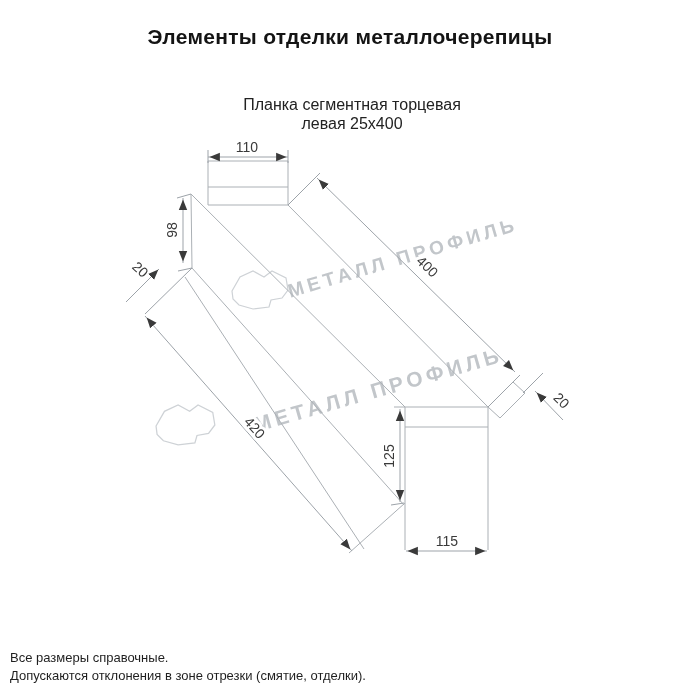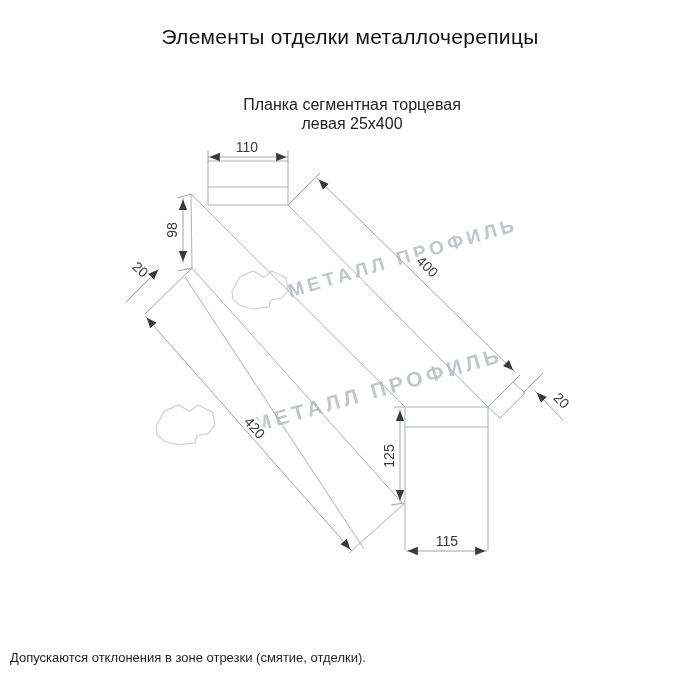--- a/index.html
+++ b/index.html
@@ -2,21 +2,21 @@
 <html><head>
 <meta charset="utf-8">
 <style>
   html,body{margin:0;padding:0;}
   body{
     width:700px;height:700px;position:relative;background:#ffffff;
     font-family:"Liberation Sans","DejaVu Sans",sans-serif;overflow:hidden;
   }
   .page-title{
     position:absolute;top:25px;left:0;width:700px;text-align:center;
-    font-size:21px;font-weight:normal;color:#141414;letter-spacing:0.3px;
+    font-size:21px;font-weight:bold;color:#141414;letter-spacing:0.3px;
   }
   .subtitle{
     position:absolute;top:95px;left:0;width:704px;text-align:center;
     font-size:16px;color:#222;line-height:19px;
   }
   .footer{
     position:absolute;left:10px;top:649px;font-size:13px;color:#1f1f1f;line-height:18px;
   }
   svg.drawing{position:absolute;left:0;top:0;}
   .dwg{stroke:#abb0b5;stroke-width:1;fill:none;}
@@ -159,14 +159,15 @@
 
   <g>
     <line class="dimline" x1="406" y1="551" x2="487" y2="551"></line>
     <line class="stub" x1="423" y1="551" x2="408" y2="551" marker-end="url(#arr)"></line>
     <line class="stub" x1="470" y1="551" x2="485" y2="551" marker-end="url(#arr)"></line>
     <text class="dim" x="447" y="546">115</text>
   </g>
 </svg>
 
 <div class="footer">
+  <div>Все размеры справочные.</div>
   <div>Допускаются отклонения в зоне отрезки (смятие, отделки).</div>
 </div>
 
 </body></html>

